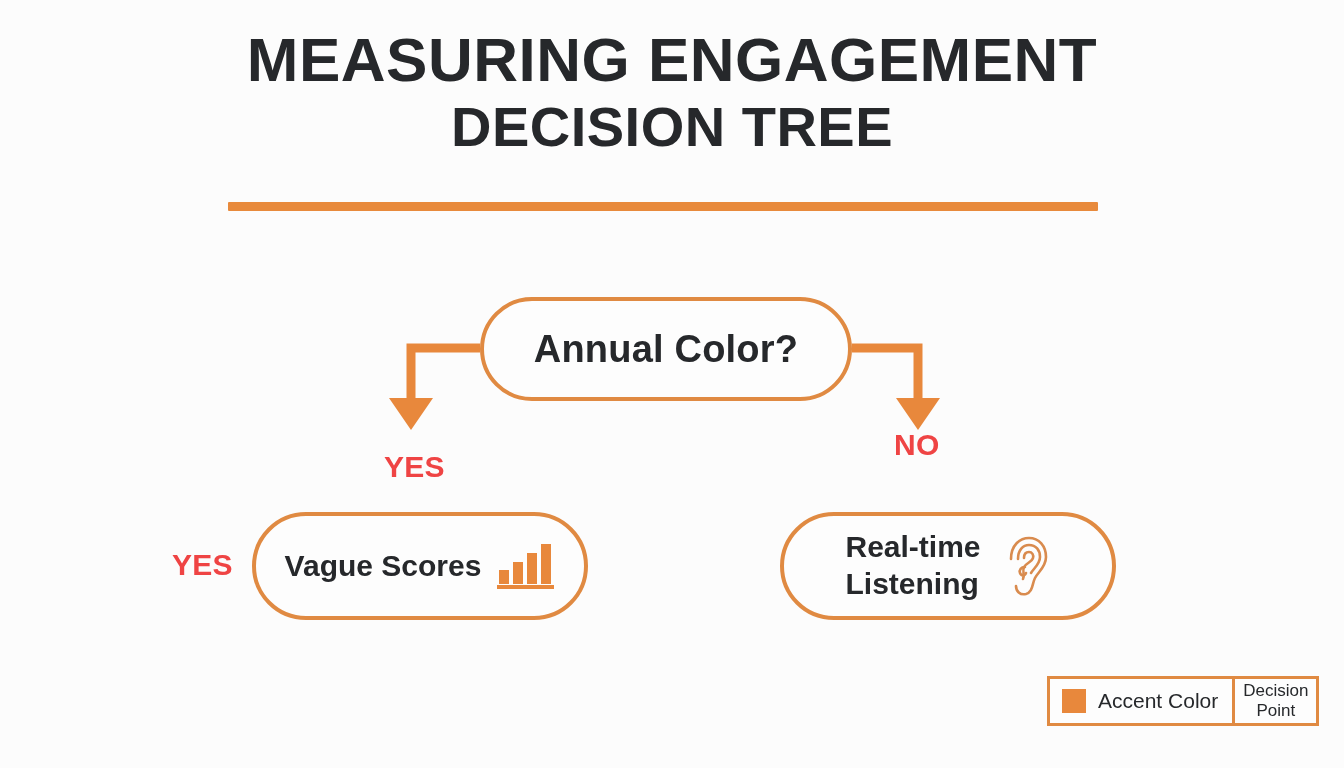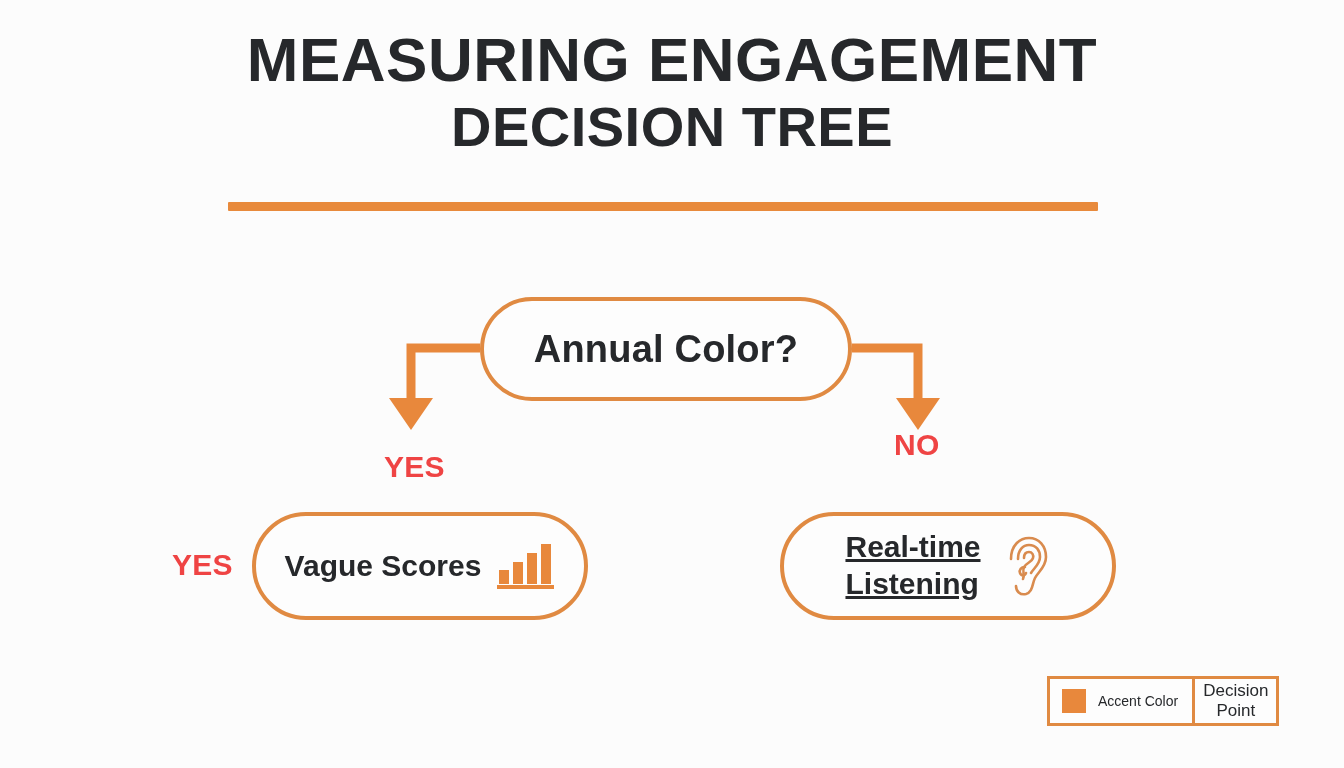--- a/index.html
+++ b/index.html
@@ -93,21 +93,20 @@
   .node-right {
     left: 780px;
     top: 512px;
     width: 336px;
     height: 108px;
     gap: 18px;
   }
   .node-label-multiline {
     line-height: 1.22;
     text-align: left;
-    text-decoration: underline;
   }
 
   
   .branch-label {
     position: absolute;
     font-size: 30px;
     font-weight: bold;
     color: #ef4444;
     letter-spacing: 0.3px;
     white-space: nowrap;
@@ -154,21 +153,21 @@
     padding: 0 14px 0 12px;
     gap: 12px;
   }
   .legend-swatch {
     width: 24px;
     height: 24px;
     background: #e8883c;
     flex: none;
   }
   .legend-text {
-    font-size: 14px;
+    font-size: 21px;
     color: #26282b;
     white-space: nowrap;
     text-align: center;
   }
   .legend-divider {
     width: 3px;
     background: #e08a42;
     flex: none;
   }
   .legend-decision {

